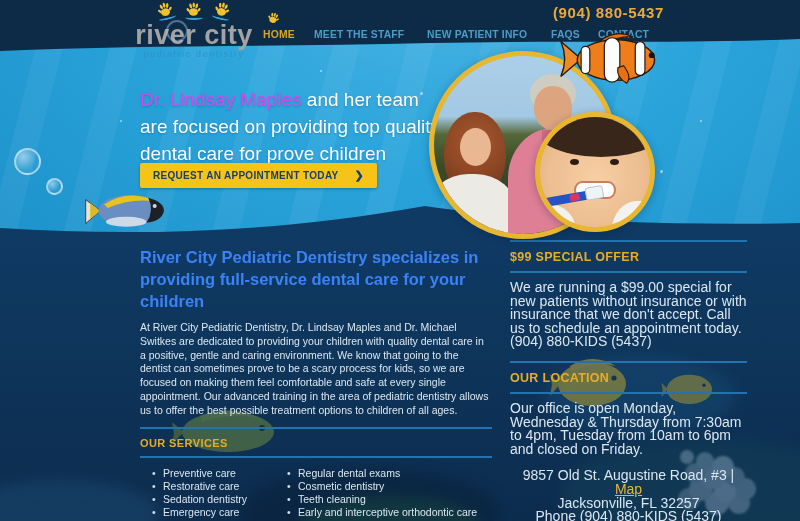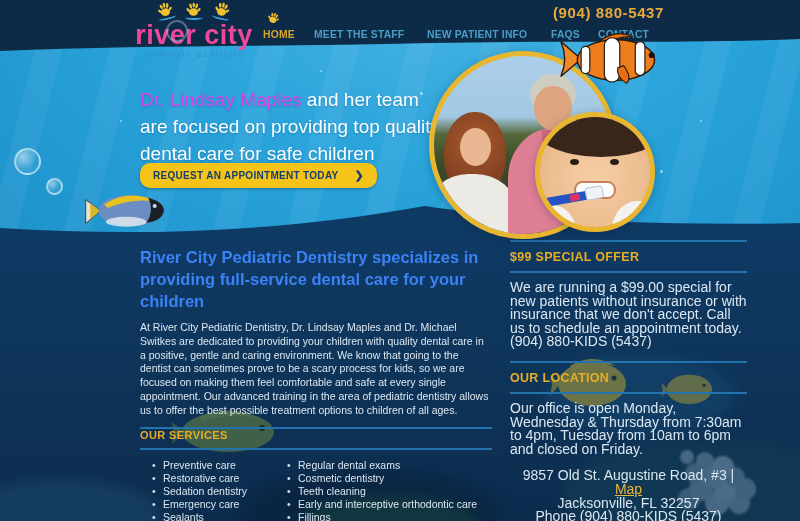--- a/index.html
+++ b/index.html
@@ -16,40 +16,40 @@
   .bubble { position:absolute; border-radius:50%; border:2px solid rgba(255,255,255,.55);
     background: radial-gradient(circle at 32% 30%, rgba(255,255,255,.5), rgba(255,255,255,.05) 60%); }
 
   
   .header-wave { position:absolute; top:0; left:0; z-index:5; }
   .logo { position:absolute; left:128px; top:2px; width:132px; z-index:6; text-align:center; }
   .hands { display:flex; justify-content:center; gap:10px; height:20px; }
   .hand-unit { position:relative; width:18px; }
   .hand-unit svg { display:block; }
   .hand-arc { width:18px; height:5px; border-bottom:2px solid #3aa2da; border-radius:50%; margin-top:-2px; }
-  .logo-title { font-size:27px; font-weight:700; color:#ec4899; letter-spacing:.5px; line-height:26px; }
+  .logo-title { font-size:27px; font-weight:700; color:#a3a3a3; letter-spacing:.5px; line-height:26px; }
   .logo-sub { font-size:9px; color:#2f93c9; letter-spacing:1.6px; margin-top:1px; }
   .logo-bubble { position:absolute; left:38px; top:18px; width:22px; height:22px; border-radius:50%;
     border:2px solid rgba(160,200,230,.45); }
 
   .main-nav { position:absolute; left:263px; top:28px; z-index:6; display:flex; gap:17px; align-items:flex-end; }
   .nav-item { font-size:11px; font-weight:700; color:#4c9dc6; letter-spacing:.2px; cursor:pointer;
     transform:scaleX(.94); transform-origin:left; white-space:nowrap; }
   .nav-item.active { color:#d7a728; }
   .nav-hand { position:absolute; left:4px; top:-18px; }
   .phone { position:absolute; left:553px; top:4px; z-index:6; font-size:15px; font-weight:700;
     color:#e9aa3b; letter-spacing:.6px; }
 
   
   .hero-text { position:absolute; left:140px; top:86px; z-index:4; font-size:19px; line-height:27px;
     color:#fdfefe; text-shadow:0 1px 2px rgba(0,40,80,.25); }
   .hero-text .accent { color:#d946ef; }
   .cta { position:absolute; left:140px; top:163px; z-index:4; display:flex; align-items:center;
     background:#f6c319; color:#13406b; font-size:10px; font-weight:700; letter-spacing:.3px;
-    padding:6px 13px; border-radius:10px; cursor:pointer; box-shadow:0 1px 3px rgba(0,30,60,.35); }
+    padding:6px 13px; border-radius:2px; cursor:pointer; box-shadow:0 1px 3px rgba(0,30,60,.35); }
   .cta .arrow { margin-left:16px; font-size:11px; }
 
   .circle { position:absolute; border-radius:50%; border:5px solid #e9b62f; overflow:hidden; z-index:6;
     box-shadow:0 2px 8px rgba(0,30,60,.3); }
   .family-circle { left:429px; top:51px; width:188px; height:188px;
     background:linear-gradient(#accfe9 0%, #a3c8e3 34%, #55683a 44%, #41522c 56%, #384829 64%, #31402a 100%); }
   .fc-woman-hair { position:absolute; left:10px; top:56px; width:62px; height:86px; border-radius:48%;
     background:radial-gradient(circle at 50% 35%, #a85a2e, #7c3c1f 75%); }
   .fc-woman-face { position:absolute; left:26px; top:72px; width:31px; height:38px; border-radius:50%;
     background:#eab793; }
@@ -93,21 +93,21 @@
   .fish-deco { opacity:.5; }
   .coral-dots { width:14px; height:14px; border-radius:50%; background:#7e97b2; opacity:.5; filter:blur(1px);
     box-shadow: 18px 4px 0 2px #7290ab, 36px 10px 0 4px #87a0ba, 8px 16px 0 3px #6a87a3,
       26px 20px 0 5px #7e97b2, 48px 20px 0 3px #6a87a3, 14px 32px 0 5px #768fa9, 38px 34px 0 4px #87a0ba,
       58px 32px 0 4px #6f8ca8, 2px 42px 0 4px #647f9c, 30px 46px 0 5px #7e97b2, 52px 46px 0 4px #768fa9; }
 
   .main-col { position:absolute; left:140px; top:240px; width:352px; z-index:3; }
   .main-col h1 { font-size:16.5px; line-height:22px; font-weight:700; color:#3b82f6; padding-top:6px; }
   .body-text { font-size:10.5px; line-height:13.8px; color:#dbe7f1; margin-top:9px; }
   .rule { border-top:2px solid #2373ae; margin:9px 0 0 0; }
-  .section-label { font-size:11px; font-weight:700; letter-spacing:.4px; color:#e5ad27; }
+  .section-label { font-size:11px; font-weight:700; letter-spacing:.4px; color:#e5ad27; margin-top:8px; }
   .services-cols { display:flex; margin-top:9px; margin-left:12px; }
   .services-cols ul { list-style:none; }
   .services-cols ul:first-child { width:135px; }
   .services-cols li { position:relative; font-size:10.5px; line-height:13px; color:#dbe7f1; padding-left:11px; }
   .services-cols li::before { content:"•"; position:absolute; left:0; top:0; color:#cfe0ee; }
 
   .sidebar { position:absolute; left:510px; top:240px; width:237px; z-index:3; }
   .sidebar .rule { margin:0; }
   .side-title { font-size:12.5px; font-weight:700; letter-spacing:.3px; color:#e7ae25; margin:8px 0 7px 0; }
   .side-text { font-size:14px; line-height:13.6px; color:#dbe7f1; margin-top:8px; }
@@ -201,21 +201,21 @@
           </g>
         </svg>
     </span>
   </nav>
 
   <div class="phone">(904) 880-5437</div>
 
   <div class="hero-text">
     <div><span class="accent">Dr. Lindsay Maples</span><span> and her team</span></div>
     <div>are focused on providing top quality</div>
-    <div>dental care for safe children</div>
+    <div>dental care for prove children</div>
   </div>
 
   <div class="cta">
     <span>REQUEST AN APPOINTMENT TODAY</span>
     <span class="arrow">❯</span>
   </div>
 
   <svg class="content-wave" width="800" height="46" viewBox="0 0 800 46" preserveAspectRatio="none">
     <path d="M0,34 C130,42 270,40 425,12 C525,27 680,32 800,29 L800,46 L0,46 Z" fill="#0f3a64"></path>
   </svg>

